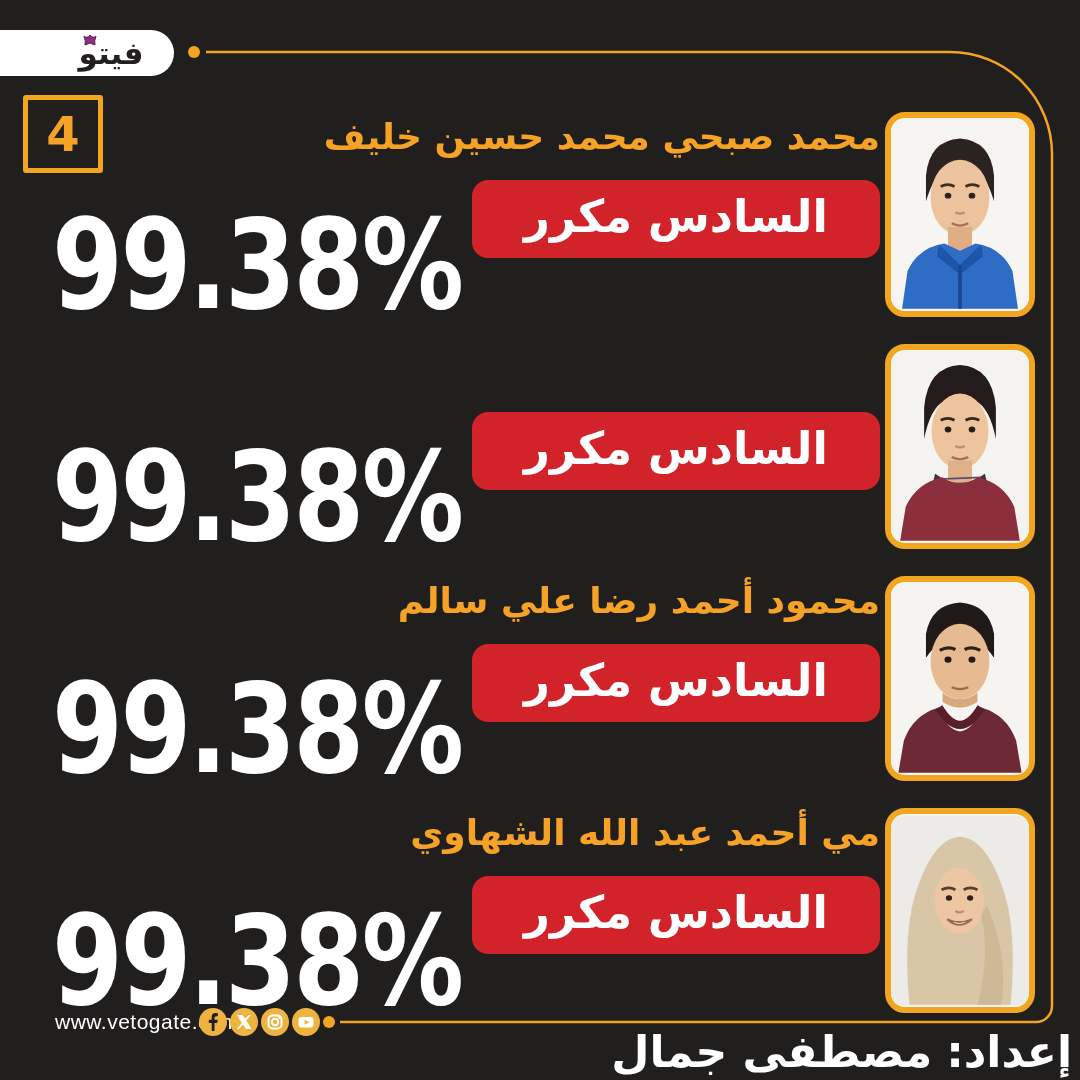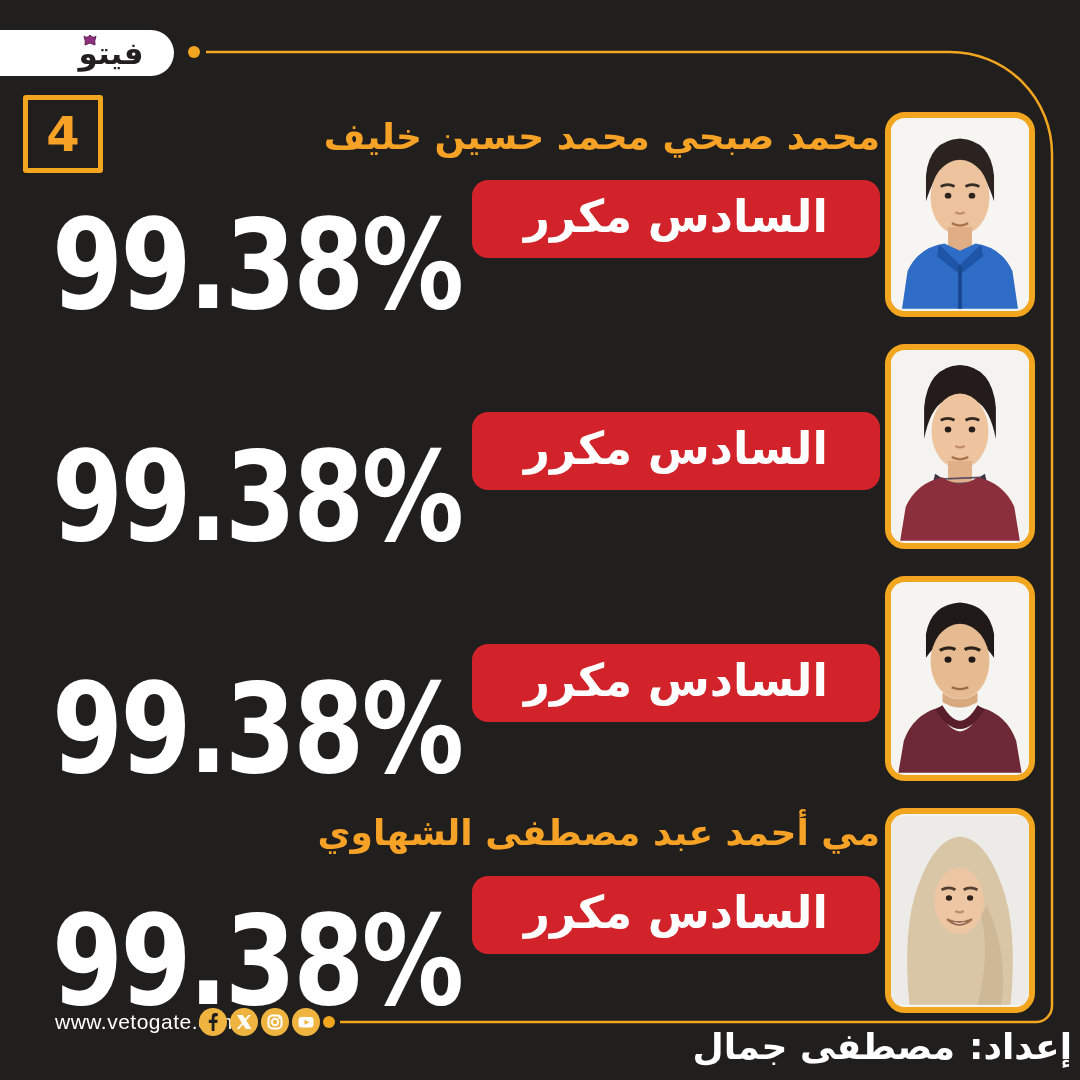--- a/index.html
+++ b/index.html
@@ -47,21 +47,21 @@
   .photo-frame svg{display:block;width:100%;height:100%;}
   
   .website{
     position:absolute;left:55px;top:1010px;color:#ffffff;font-size:21px;letter-spacing:.5px;
     font-family:"Liberation Sans",sans-serif;
   }
   .socials{position:absolute;left:199px;top:1008px;display:flex;gap:3px;}
   .soc{width:28px;height:28px;border-radius:50%;background:#EFB43F;display:flex;align-items:center;justify-content:center;}
   .credit{
     position:absolute;right:8px;top:1026px;direction:rtl;color:#ffffff;
-    font-size:36px;font-weight:bold;white-space:nowrap;
+    font-size:44px;font-weight:bold;white-space:nowrap;
   }
   .credit .gap{display:inline-block;width:14px;}
 </style>
 </head>
 <body>
 
 <div class="canvas">
 
   <svg class="frame-svg" viewBox="0 0 1080 1080" aria-hidden="true">
     <path d="M206 52 H950 A102 102 0 0 1 1052 154 V1006 A16 16 0 0 1 1036 1022 H340" fill="none" stroke="#F2A51F" stroke-width="2.5"></path>
@@ -123,20 +123,21 @@
         <path d="M66 114 Q75 119 84 114" stroke="#a9714c" stroke-width="2.5" fill="none"></path>
         <rect x="62" y="118" width="26" height="24" fill="#e0b189"></rect>
         <path d="M48 132 Q75 152 102 132 L106 148 Q75 168 44 148 Z" fill="#3D3545"></path>
         <path d="M52 138 L98 136 M50 144 L100 142" stroke="#5a5066" stroke-width="2" fill="none"></path>
         <path d="M10 205 L16 168 Q28 142 56 136 Q75 150 94 136 Q122 142 134 168 L140 205 Z" fill="#8C2F3C"></path>
       </svg>
     </div>
   </div>
 
   <div class="row row3">
+    <div class="student-name">محمود أحمد رضا علي سالم</div>
     <div class="badge">
       <span class="badge-label">السادس مكرر</span>
     </div>
     <div class="score">99.38%</div>
     <div class="photo-frame">
       <svg viewBox="0 0 150 205" aria-hidden="true">
         <rect width="150" height="205" fill="#f6f4f0"></rect>
         <path d="M38 54 Q44 22 75 20 Q106 22 112 54 L112 80 Q96 56 75 54 Q54 56 38 80 Z" fill="#1f1917"></path>
         <ellipse cx="75" cy="84" rx="32" ry="41" fill="#e7bb92"></ellipse>
         <path d="M53 72 Q62 67 70 71" stroke="#2d221a" stroke-width="3.5" fill="none"></path>
@@ -146,21 +147,21 @@
         <path d="M70 100 Q75 103 80 100" stroke="#b98softly" stroke-width="0" fill="none"></path>
         <path d="M66 112 Q75 116 84 112" stroke="#9c6a46" stroke-width="2.5" fill="none"></path>
         <path d="M56 118 Q75 132 94 118 L94 128 Q75 140 56 128 Z" fill="#d8a87e"></path>
         <path d="M8 205 L14 170 Q24 142 52 134 Q60 158 75 160 Q90 158 98 134 Q126 142 136 170 L142 205 Z" fill="#6E2936"></path>
         <path d="M52 134 Q75 172 98 134" stroke="#581F2A" stroke-width="9" fill="none"></path>
       </svg>
     </div>
   </div>
 
   <div class="row row4">
-    <div class="student-name">مي أحمد عبد مصطفى الشهاوي</div>
+    <div class="student-name">مي أحمد عبد الله الشهاوي</div>
     <div class="badge">
       <span class="badge-label">السادس مكرر</span>
     </div>
     <div class="score">99.38%</div>
     <div class="photo-frame">
       <svg viewBox="0 0 150 205" aria-hidden="true">
         <rect width="150" height="205" fill="#edebe7"></rect>
         <path d="M30 205 L34 176 Q55 158 75 160 Q95 158 116 176 L120 205 Z" fill="#fafaf8"></path>
         <path d="M20 205 Q12 120 30 74 Q48 24 75 22 Q102 24 120 74 Q138 120 130 205 Z" fill="#D9C6A6"></path>
         <path d="M104 96 Q128 150 120 205 L94 205 Q108 150 98 108 Z" fill="#CDB996"></path>

